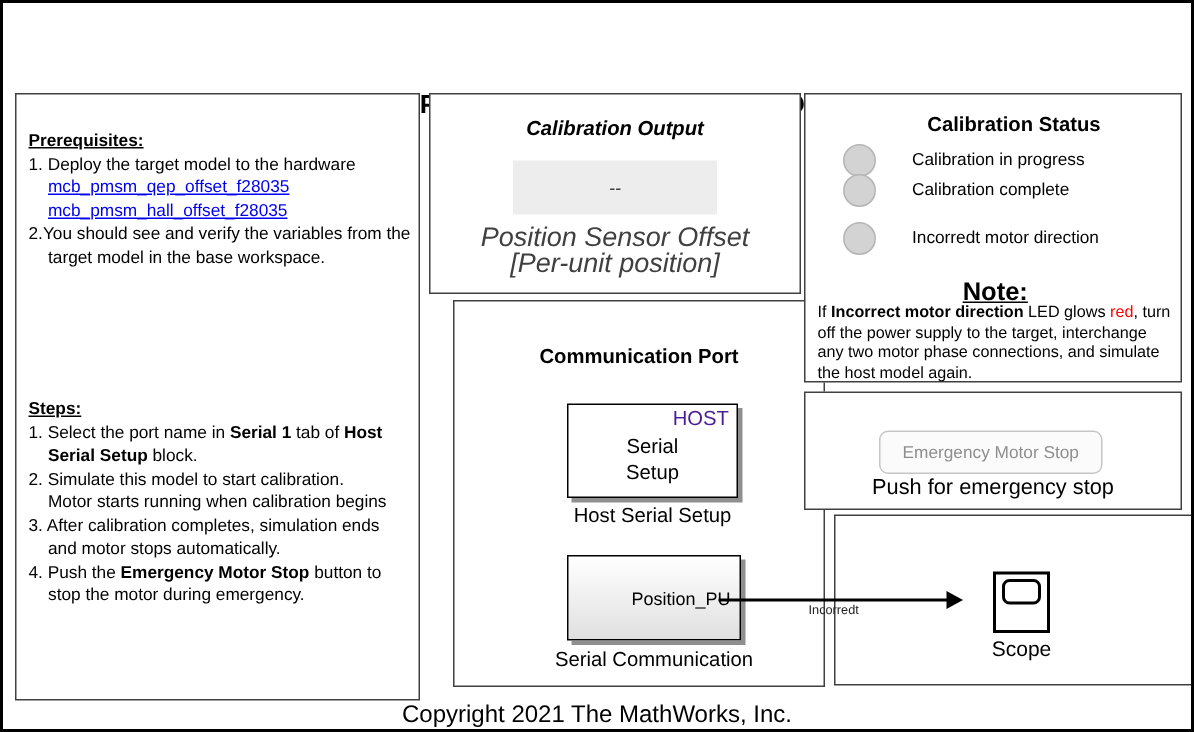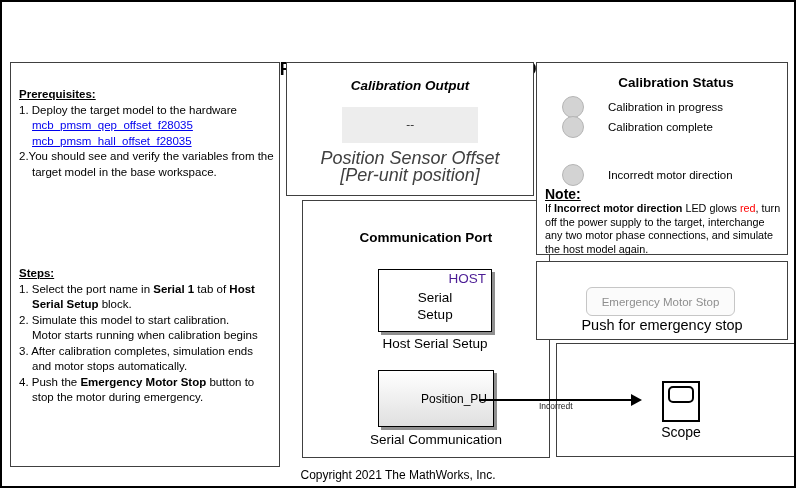--- a/index.html
+++ b/index.html
@@ -25,31 +25,31 @@
   .host-blk{left:75px;top:68px;width:114px;height:63px;}
   .host-tag{position:absolute;top:1px;right:5px;color:#4c1d95;font-size:13.5px;}
   .host-txt{text-align:center;margin-top:19px;font-size:13.5px;line-height:17px;color:#000;}
   .ser-blk{left:75px;top:169px;width:116px;height:57px;background:linear-gradient(#ffffff,#e0e0e0);}
   .ser-port{position:absolute;right:6px;top:0;height:100%;display:flex;align-items:center;font-size:12px;color:#000;}
   .blk-label{position:absolute;font-size:13.5px;text-align:center;color:#000;}
   .lamp-row{position:absolute;left:25px;display:flex;align-items:center;height:22px;}
   .lamp{width:22px;height:22px;border-radius:50%;background:#d3d3d3;border:1px solid #b5b5b5;box-sizing:border-box;flex:0 0 auto;}
   .lamp-label{margin-left:24px;font-size:11.5px;color:#000;white-space:nowrap;}
   .note{position:absolute;left:8px;top:125px;right:5px;font-size:10.8px;line-height:13.8px;color:#000;}
-  .note .hd{font-size:14px;}
+  .note .hd{font-size:17px;text-align:center;}
   .red{color:#FF0000;}
   .emerg-btn{position:absolute;left:49px;top:25px;width:149px;height:29px;border:1px solid #c6c6c6;border-radius:6px;background:#fbfbfb;color:#8e8e8e;font-size:11.5px;font-family:"Liberation Sans",sans-serif;cursor:pointer;}
   .emerg-cap{position:absolute;top:55px;left:0;width:100%;text-align:center;font-size:14.5px;color:#000;}
   .wire{position:absolute;left:477px;top:397px;width:154px;height:1.5px;background:#000;z-index:5;}
   .wire-arrow{position:absolute;left:629px;top:392px;width:0;height:0;border-top:6px solid transparent;border-bottom:6px solid transparent;border-left:11px solid #000;z-index:5;}
   .wire-label{position:absolute;left:537px;top:399px;font-size:8.5px;color:#222;z-index:5;}
   .scope-blk{position:absolute;left:105px;top:37px;width:38px;height:41px;border:2px solid #000;background:#fff;box-sizing:border-box;}
   .scope-screen{width:26px;height:17px;border:2px solid #000;border-radius:5px;margin:3px auto 0;box-sizing:border-box;}
   .scope-label{position:absolute;left:74px;top:80px;width:100px;text-align:center;font-size:14px;color:#000;}
-  .footer{position:absolute;top:466px;left:0;width:100%;text-align:center;font-size:12px;color:#000;}
+  .footer{position:absolute;top:466px;left:0;width:100%;text-align:center;font-size:16px;color:#000;}
 </style>
 </head>
 <body>
 
 <div class="canvas">
 
   <div class="title">
     <div>PMSM Position  Sensor (Hall / QEP) Offset</div>
     <div>Calibration Host</div>
   </div>
@@ -97,21 +97,21 @@
   <div class="panel p-status">
     <div class="panel-h" style="margin-top:12px;">Calibration Status</div>
     <div class="lamp-row" style="top:33px;">
       <span class="lamp"></span>
       <span class="lamp-label">Calibration in progress</span>
     </div>
     <div class="lamp-row" style="top:53px;">
       <span class="lamp"></span>
       <span class="lamp-label">Calibration complete</span>
     </div>
-    <div class="lamp-row" style="top:101px;text-align:right;">
+    <div class="lamp-row" style="top:85px;text-align:right;">
       <span class="lamp"></span>
       <span class="lamp-label">Incorredt motor direction</span>
     </div>
     <div class="note">
       <div class="hd">Note:</div>
       <div><span>If </span><b>Incorrect motor direction</b><span> LED glows </span><span class="red">red</span><span>, turn off the power supply to the target, interchange any two motor phase connections, and simulate the host model again.</span></div>
     </div>
   </div>
 
   <div class="panel p-emerg">

